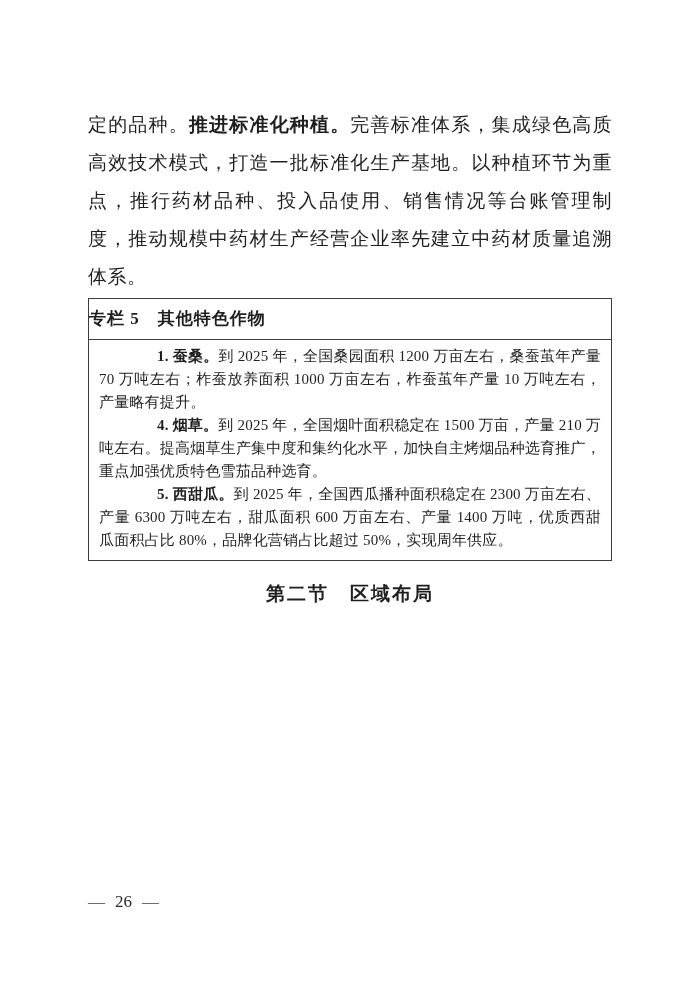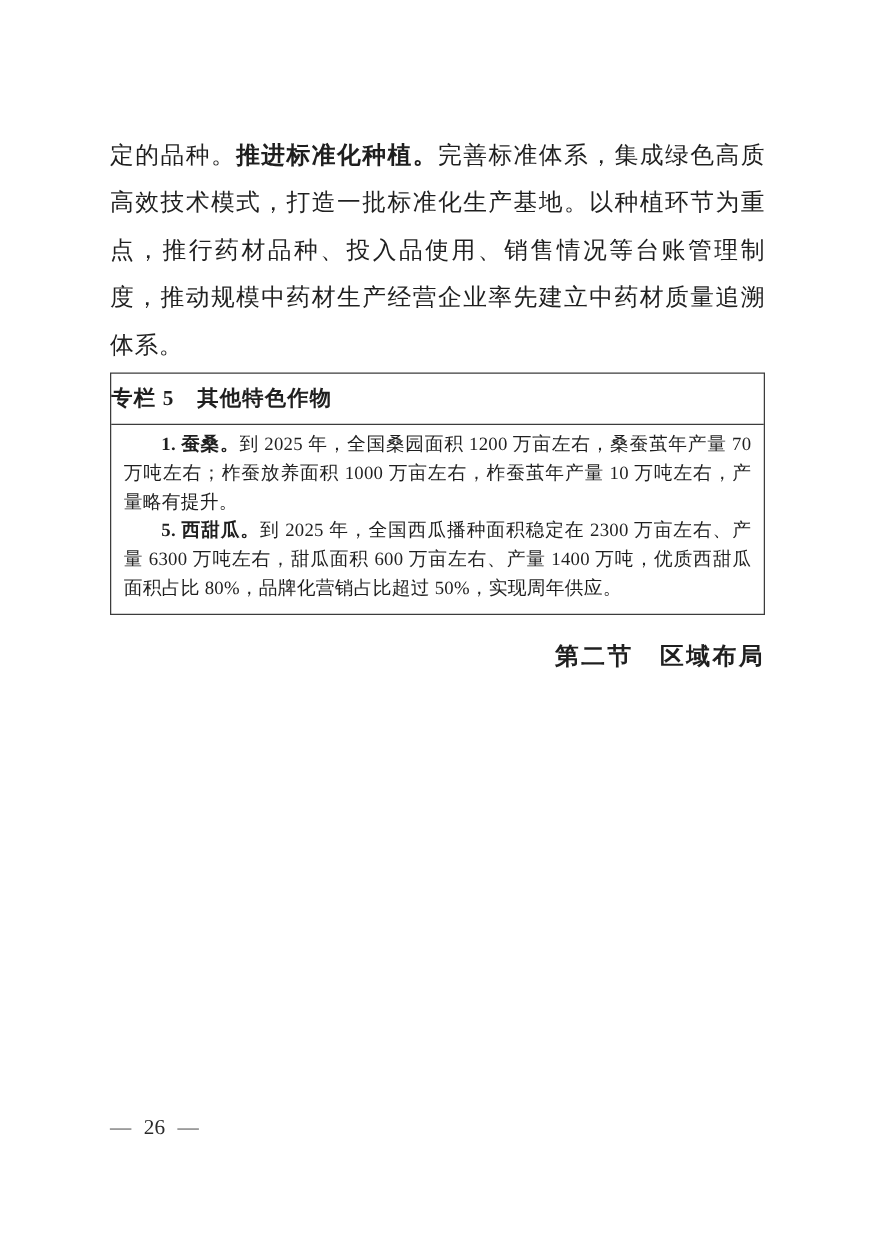--- a/index.html
+++ b/index.html
@@ -56,23 +56,24 @@
   .spec-item {
     font-size: 15px;
     line-height: 23px;
     text-align: justify;
     text-indent: 2em;
     margin: 0;
     letter-spacing: 0.2px;
   }
   .spec-item b {
     font-weight: 700;
+    margin-left: 28px;
   }
   .section-heading {
-    text-align: right;
+    text-align: center;
     font-size: 19px;
     font-weight: 700;
     margin: 20px 0 0 0;
     letter-spacing: 2px;
   }
   .page-footer {
     position: absolute;
     left: 88px;
     top: 892px;
     font-size: 17px;
@@ -89,20 +90,21 @@
 <body>
 
 <div class="page-content">
 
   <p class="body-para para-1"><span>定的品种。</span><b>推进标准化种植。</b><span>完善标准体系，集成绿色高质高效技术模式，打造一批标准化生产基地。以种植环节为重点，推行药材品种、投入品使用、销售情况等台账管理制度，推动规模中药材生产经营企业率先建立中药材质量追溯体系。</span></p>
 
   <div class="spec-box">
     <div class="spec-box-header">专栏 5　其他特色作物</div>
     <div class="spec-box-body">
       <p class="spec-item"><b>1. 蚕桑。</b><span>到 2025 年，全国桑园面积 1200 万亩左右，桑蚕茧年产量 70 万吨左右；柞蚕放养面积 1000 万亩左右，柞蚕茧年产量 10 万吨左右，产量略有提升。</span></p>
+      <p class="spec-item"><b>4. 烟草。</b><span>到 2025 年，全国烟叶面积稳定在 1500 万亩，产量 210 万吨左右。提高烟草生产集中度和集约化水平，加快自主烤烟品种选育推广，重点加强优质特色雪茄品种选育。</span></p>
       <p class="spec-item"><b>5. 西甜瓜。</b><span>到 2025 年，全国西瓜播种面积稳定在 2300 万亩左右、产量 6300 万吨左右，甜瓜面积 600 万亩左右、产量 1400 万吨，优质西甜瓜面积占比 80%，品牌化营销占比超过 50%，实现周年供应。</span></p>
     </div>
   </div>
 
   <h2 class="section-heading">第二节　区域布局</h2>
 
 
 </div>
 
 <div class="page-footer">

